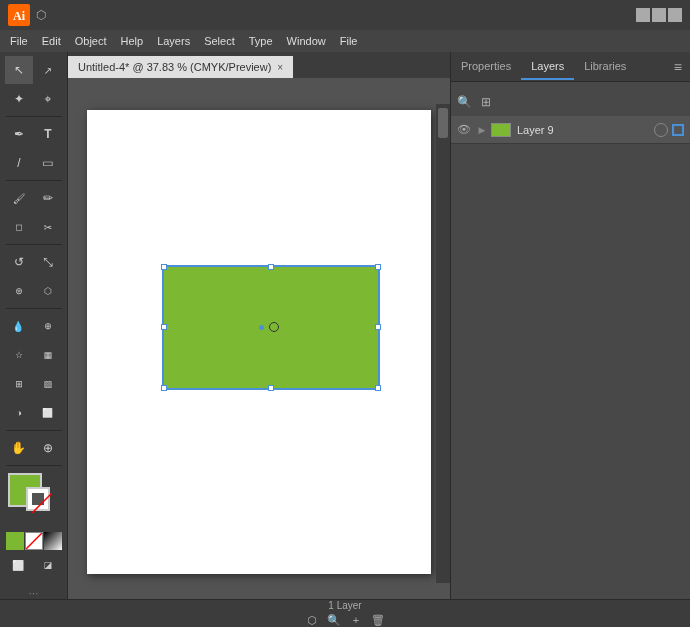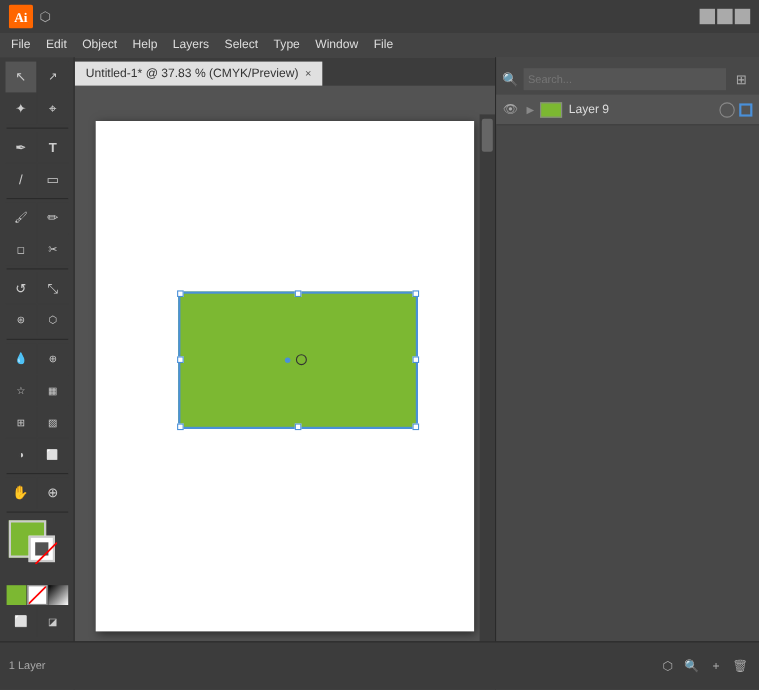--- a/index.html
+++ b/index.html
@@ -203,21 +203,21 @@
       <button class="tool-btn" style="font-size:10px;">⬜</button>
       <button class="tool-btn" style="font-size:9px;">◪</button>
     </div>
     <div style="margin-top:8px;color:#888;font-size:10px;cursor:pointer;">···</div>
   </div>
 
   <div id="doc-area">
 
     <div id="doc-tabs">
       <div class="doc-tab">
-        <span>Untitled-1* @ 37.83 % (CMYK/Preview)</span>
+        <span>Untitled-4* @ 37.83 % (CMYK/Preview)</span>
         <span class="close-btn">×</span>
       </div>
     </div>
 
     <div id="canvas-container">
       <div id="canvas-scroll">
         <div id="artboard">
 
           <div id="green-rect">
             <div class="rect-handle handle-tl"></div>
@@ -247,40 +247,45 @@
       <button class="nav-btn">|◀</button>
       <button class="nav-btn">◀</button>
       <input class="artboard-input" value="1" style="width: 22px;">
       <button class="nav-btn">▶</button>
       <button class="nav-btn">▶|</button>
     </div>
   </div>
 
   <div id="right-panel">
 
+    <div id="panel-tabs">
+      <span class="panel-tab">Properties</span>
+      <span class="panel-tab active">Layers</span>
+      <span class="panel-tab">Libraries</span>
+      <span class="panel-menu-btn">≡</span>
+    </div>
 
     <div id="layers-panel">
 
       <div id="search-bar">
         <span style="color:#aaa;font-size:12px;">🔍</span>
-        <input class="search-input" placeholder="Search..." style="">
         <button class="filter-btn">⊞</button>
       </div>
 
       <div class="layer-row">
         <span class="layer-vis" style="color:#aaa;">👁</span>
         <span class="layer-expand" style="color:#888;">▶</span>
         <div class="layer-color" style="background:#7cb832;"></div>
         <span class="layer-name">Layer 9</span>
         <div class="layer-target" style="width:14px;height:14px;"></div>
         <div class="layer-select-box"></div>
       </div>
     </div>
 
-    <div id="panel-footer" style="position:absolute;bottom:0;left:0;right:0;height:44px;background:#3c3c3c;display:flex;align-items:center;padding:0 8px;border-top:1px solid #2a2a2a;">
+    <div id="panel-footer" style="position:absolute;bottom:0;left:0;right:0;height:28px;background:#3c3c3c;display:flex;align-items:center;padding:0 8px;border-top:1px solid #2a2a2a;flex-direction:column;">
       <span class="footer-text">1 Layer</span>
       <div class="footer-btns">
         <button class="footer-btn" title="Make/Release Clipping Mask">⬡</button>
         <button class="footer-btn" title="Create New Sublayer">🔍</button>
         <button class="footer-btn" title="Create New Layer">+</button>
         <button class="footer-btn" title="Delete Selection">🗑</button>
       </div>
     </div>
   </div>
 

